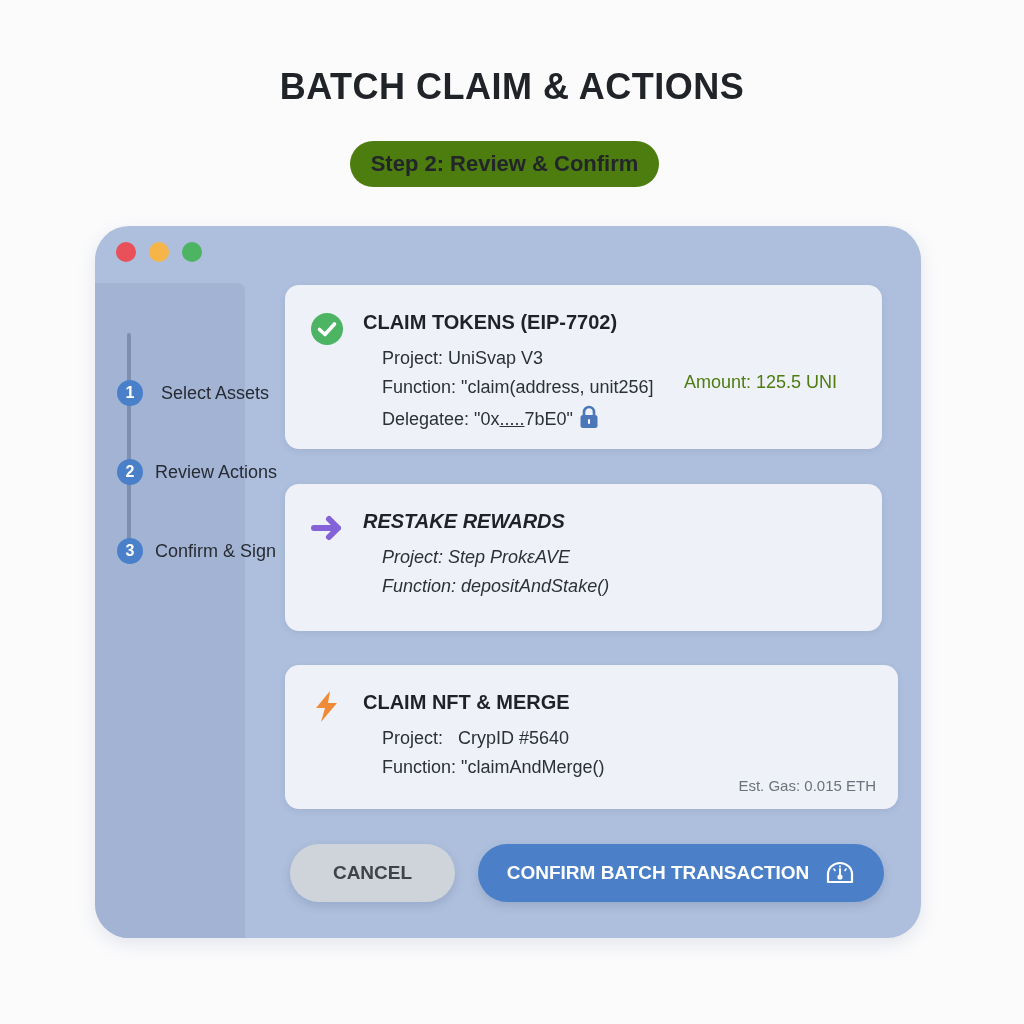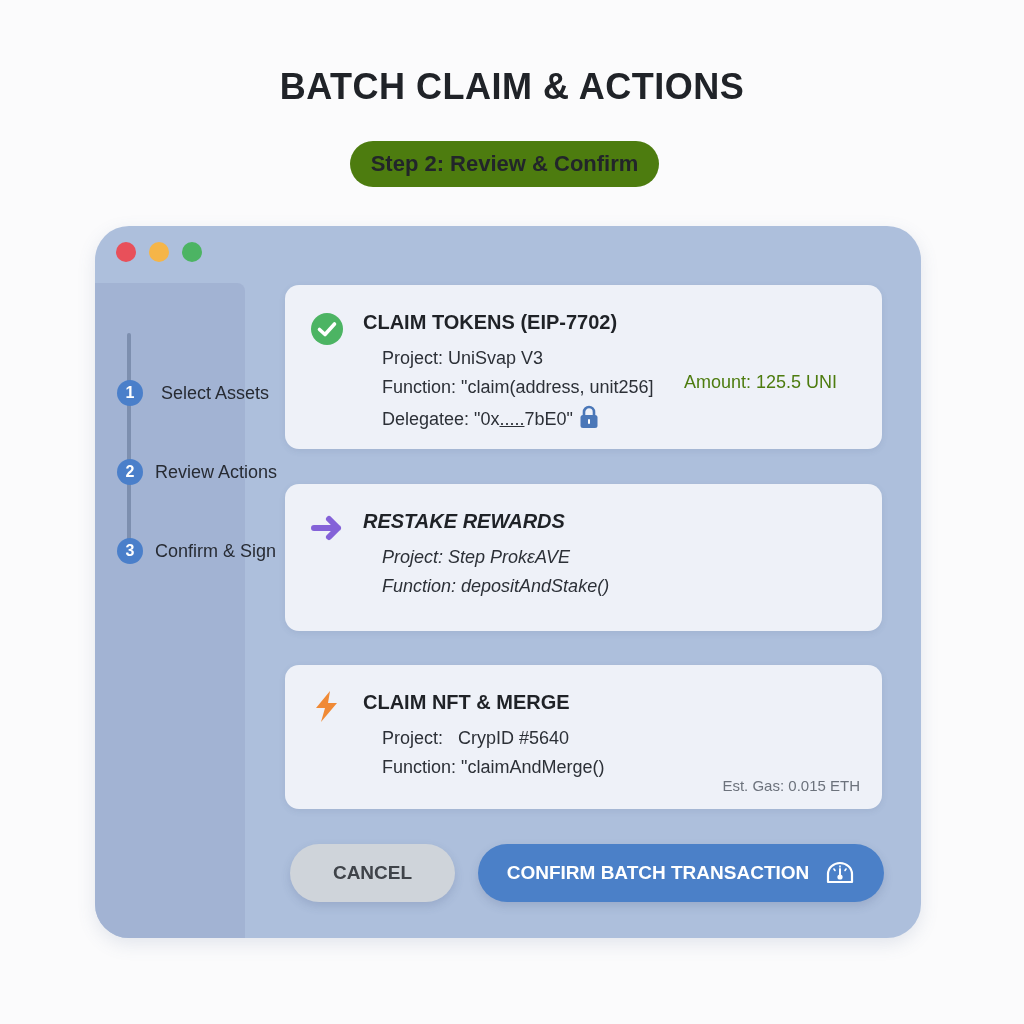--- a/index.html
+++ b/index.html
@@ -112,21 +112,21 @@
 
   <div class="card" style="top:258px; height:147px;font-style:italic;">
     <svg class="icon" viewBox="0 0 34 34">
       <path d="M4 17 H28 M19 8 L28 17 L19 26" stroke="#8462d8" stroke-width="6" fill="none" stroke-linecap="round" stroke-linejoin="round"></path>
     </svg>
     <div class="title">RESTAKE REWARDS</div>
     <div class="line" style="top:63px;">Project: Step ProkɛAVE</div>
     <div class="line" style="top:92px;">Function: depositAndStake()</div>
   </div>
 
-  <div class="card" style="top:439px; height:144px;">
+  <div class="card" style="top:439px; height:144px;padding-left:16px;">
     <svg class="icon" viewBox="0 0 34 34" style="top:24px;">
       <path d="M20 2 L6 19 H15 L11 33 L27 14 H18 Z" fill="#f08a36"></path>
     </svg>
     <div class="title">CLAIM NFT &amp; MERGE</div>
     <div class="line" style="top:63px;">Project:   CrypID #5640</div>
     <div class="line" style="top:92px;">Function: "claimAndMerge()</div>
     <div class="gas">Est. Gas: 0.015 ETH</div>
   </div>
 
   <div class="btn cancel">

